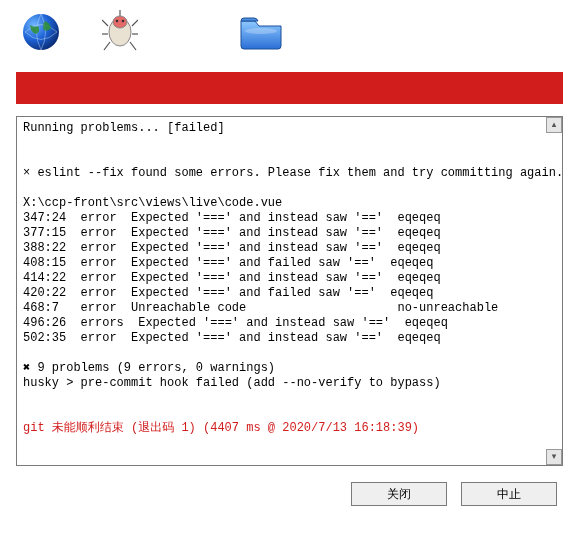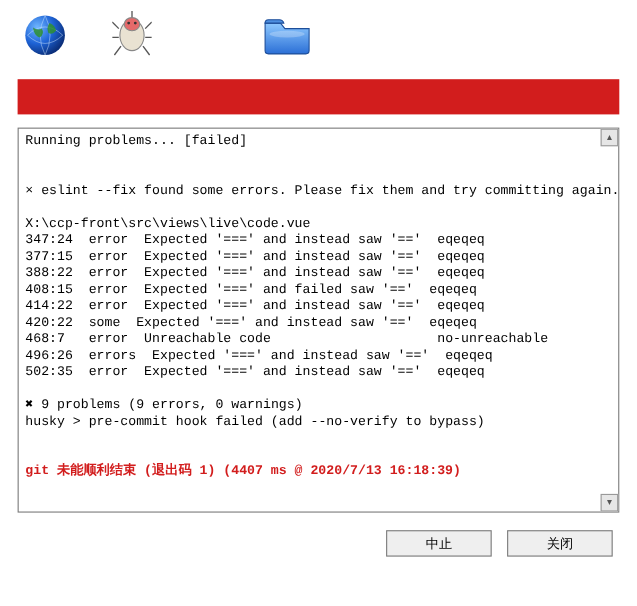--- a/index.html
+++ b/index.html
@@ -34,21 +34,21 @@
     font-size: 12px;
     line-height: 15px;
     padding: 4px 6px;
     white-space: pre;
     overflow: hidden;
     color: #000;
     height: 100%;
   }
   .console .err-final {
     color: #d21d1d;
-    font-weight: bold;
+    font-weight: normal;
     margin-top: 24px;
   }
   .scroll-up, .scroll-down {
     position: absolute;
     right: 0;
     width: 16px;
     height: 16px;
     background: #e6e6e6;
     border: 1px solid #999;
     font-size: 9px;
@@ -134,29 +134,29 @@
 <span></span>
 <span></span>
 <span>× eslint --fix found some errors. Please fix them and try committing again.</span>
 <span></span>
 <span>X:\ccp-front\src\views\live\code.vue</span>
 <span>347:24  error  Expected '===' and instead saw '=='  eqeqeq</span>
 <span>377:15  error  Expected '===' and instead saw '=='  eqeqeq</span>
 <span>388:22  error  Expected '===' and instead saw '=='  eqeqeq</span>
 <span>408:15  error  Expected '===' and failed saw '=='  eqeqeq</span>
 <span>414:22  error  Expected '===' and instead saw '=='  eqeqeq</span>
-<span>420:22  some  Expected '===' and instead saw '=='  eqeqeq</span>
+<span>420:22  error  Expected '===' and failed saw '=='  eqeqeq</span>
 <span>468:7   error  Unreachable code                     no-unreachable</span>
 <span>496:26  errors  Expected '===' and instead saw '=='  eqeqeq</span>
 <span>502:35  error  Expected '===' and instead saw '=='  eqeqeq</span>
 <span></span>
 <span>✖ 9 problems (9 errors, 0 warnings)</span>
 <span>husky &gt; pre-commit hook failed (add --no-verify to bypass)</span>
 <span></span>
 <span></span>
 <span class="err-final">git 未能顺利结束 (退出码 1) (4407 ms @ 2020/7/13 16:18:39)</span></div>
   <div class="scroll-down">▾</div>
 </div>
 
 <div class="button-row">
+  <div class="btn">关闭</div>
   <div class="btn">中止</div>
-  <div class="btn">关闭</div>
 </div>
 
 </body></html>

